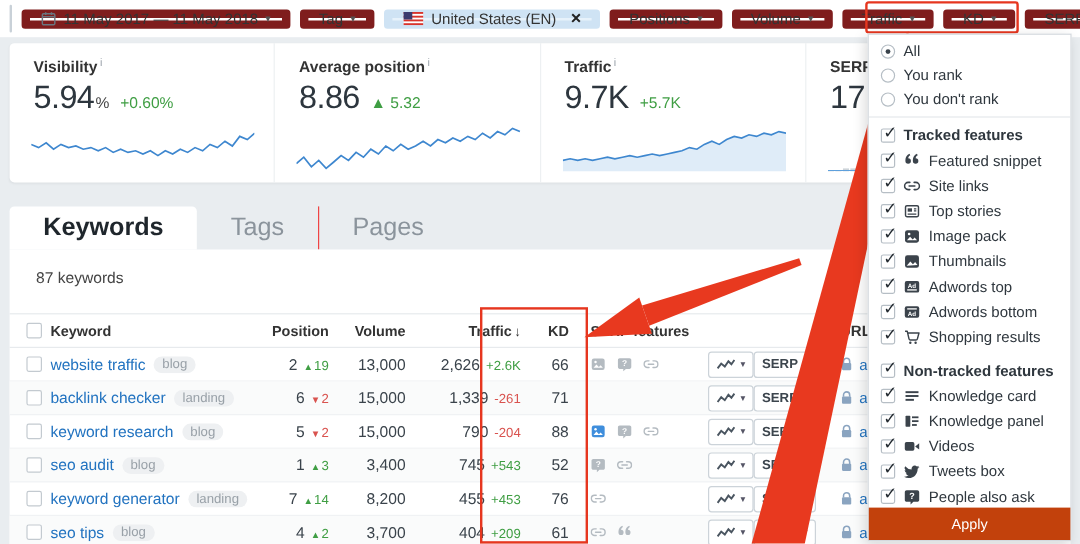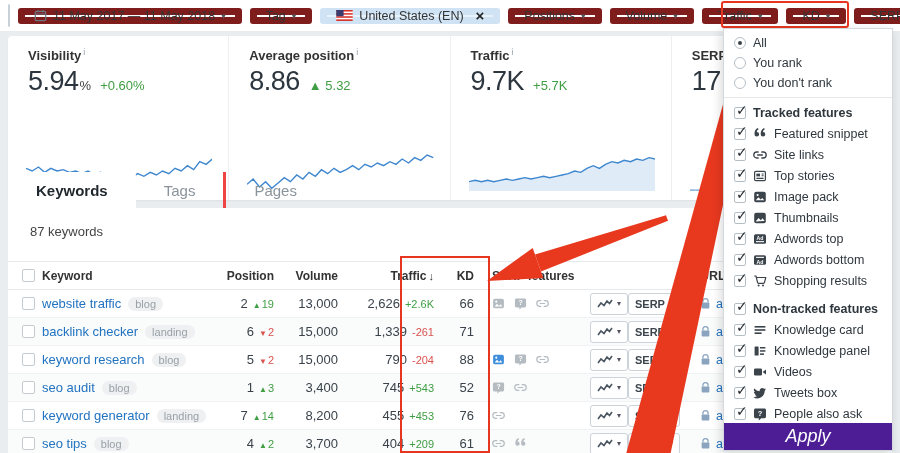--- a/index.html
+++ b/index.html
@@ -10,38 +10,38 @@
   .devgroup{display:flex;border:1px solid #c9d1d8;border-radius:3px;overflow:hidden;height:23px;}
   .devbtn{width:27px;display:flex;align-items:center;justify-content:center;background:#fff;}
   .devbtn.active{background:#2d72bd;}
   .tbtn{height:16px;border:7px solid #7f1d1d;border-radius:3px;background:#fff;display:flex;align-items:center;
     padding:0 9px;margin-left:8px;font-size:12.5px;color:#333;gap:6px;white-space:nowrap;}
   .tbtn .caret{font-size:9px;color:#555;}
   .country{background:#e7f2fb;border-color:#cfe3f4;}
   .country .x{font-size:15px;font-weight:bold;color:#222;margin-left:6px;}
   .searchwrap{display:flex;align-items:center;margin-left:10px;flex:1;min-width:0;gap:6px;}
   
-  .metrics{position:absolute;left:8px;right:8px;top:36px;height:164px;background:#fff;border-radius:4px;
+  .metrics{position:absolute;left:8px;right:8px;top:36px;height:116px;background:#fff;border-radius:4px;
     box-shadow:0 1px 2px rgba(0,0,0,.05);display:flex;}
   .metric{flex:1;position:relative;padding:11px 0 0 20px;}
   .metric+.metric{border-left:1px solid #edf0f2;}
   .m-label{font-size:13px;font-weight:bold;color:#333;}
   .m-info{font-size:9px;color:#9aa2aa;vertical-align:super;margin-left:2px;font-weight:normal;}
   .m-valrow{display:flex;align-items:baseline;margin-top:3px;}
   .m-value{font-size:27px;color:#2d363e;letter-spacing:-.5px;text-align:center;}
   .m-suffix{font-size:13px;color:#444;margin-left:1px;}
   .m-chg{font-size:13px;color:#3f9e43;margin-left:9px;}
   .spark{position:absolute;left:18px;right:16px;bottom:9px;height:40px;}
   .spark svg{width:100%;height:100%;display:block;}
   
   .main{position:absolute;left:8px;right:8px;top:172px;bottom:-4px;}
   .tabs{display:flex;height:36px;}
-  .tab{padding:0 28px;display:flex;align-items:center;font-size:15px;color:#8b949c;}
+  .tab{padding:0 28px;display:flex;align-items:center;font-size:21px;color:#8b949c;}
   .tab.active{background:#fff;border-radius:4px 4px 0 0;color:#1f262c;font-weight:bold;}
-  .tab.sep{border-left:3px solid #ef4444;}
+  .tab.sep{border-left:1px solid #ef4444;}
   .panel{position:absolute;top:36px;left:0;right:0;bottom:0;background:#fff;border-radius:0 4px 0 0;}
   .count{padding:16px 0 0 22px;font-size:13px;color:#444;}
   .table{margin-top:22px;}
   .thead{display:flex;height:29px;align-items:center;border-top:1px solid #e7eaed;border-bottom:1px solid #e7eaed;
     font-weight:bold;font-size:12px;color:#333;}
   .trow{display:flex;height:28px;align-items:center;border-bottom:1px solid #f0f2f4;font-size:13px;color:#3a434b;}
   .trow.even{background:#fafbfb;}
   .cell{flex:none;}
   .c-cb{width:34px;padding-left:14px;display:flex;align-items:center;}
   .cbx{width:13px;height:13px;border:1px solid #c3cad0;border-radius:2px;background:#fff;display:inline-block;}
@@ -83,21 +83,21 @@
   .dd-row.r{height:20px;}
   .radio{width:12px;height:12px;border-radius:50%;border:1px solid #b6bec5;position:relative;flex:none;background:#fff;}
   .radio.sel::after{content:'';position:absolute;left:3px;top:3px;right:3px;bottom:3px;border-radius:50%;background:#39424a;}
   .cbox{width:12px;height:12px;border:1px solid #b6bec5;border-radius:2px;position:relative;flex:none;background:#fff;}
   .ck{position:absolute;left:1px;top:-6px;font-size:14px;font-weight:bold;color:#1f262c;}
   .dd-ico{width:14px;height:14px;color:#3b434b;flex:none;display:inline-flex;}
   .dd-ico svg{width:14px;height:14px;}
   .dd-label.b{font-weight:bold;}
   .dd-divider{height:1px;background:#e4e8eb;margin:4px 0;}
   .dd-gap{height:7px;}
-  .apply-btn{height:27px;background:#4c1d95;color:#fff;font-size:18px;display:flex;align-items:center;justify-content:center;flex:none;font-style:italic;}
+  .apply-btn{height:27px;background:#c2410c;color:#fff;font-size:12px;display:flex;align-items:center;justify-content:center;flex:none;}
 </style>
 </head>
 <body>
 
 <div class="toolbar">
   <div class="devgroup">
     <span class="devbtn active">
       <svg viewBox="0 0 16 15" width="15" height="14">
           <rect x="1.5" y="2" width="13" height="8.5" rx="1" fill="none" stroke="#fff" stroke-width="1.4"></rect>
           <path d="M5.5 13.4h5M8 10.5v2.9" stroke="#fff" stroke-width="1.4"></path>

